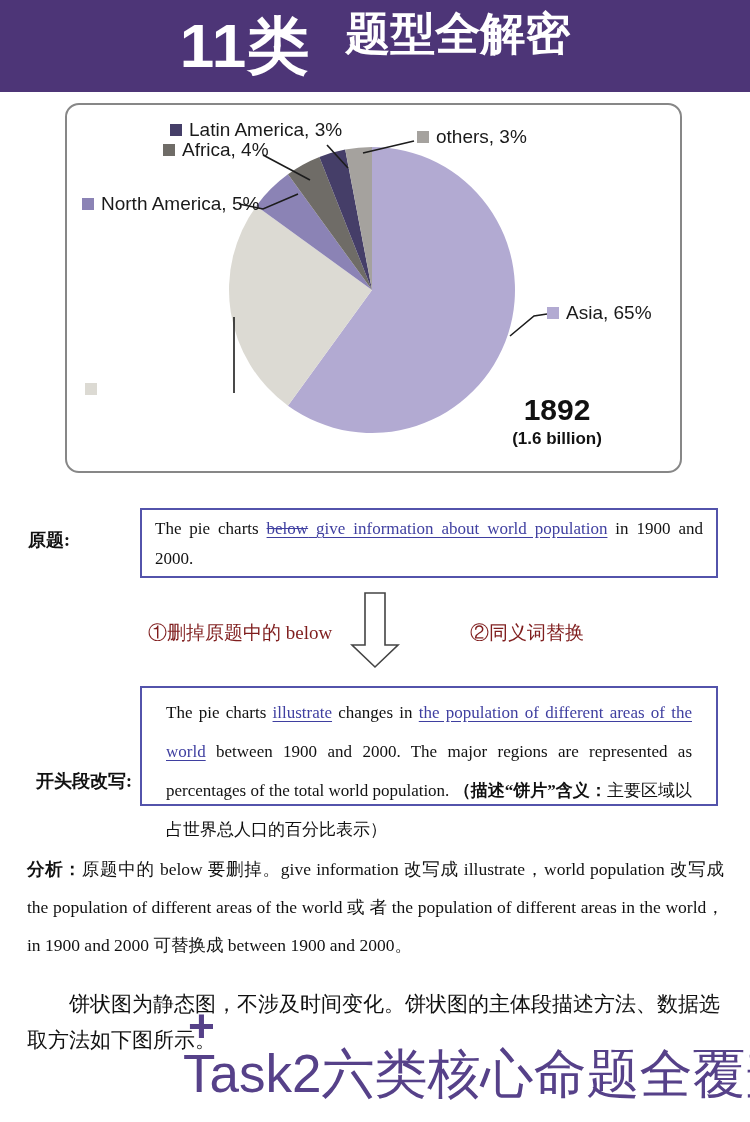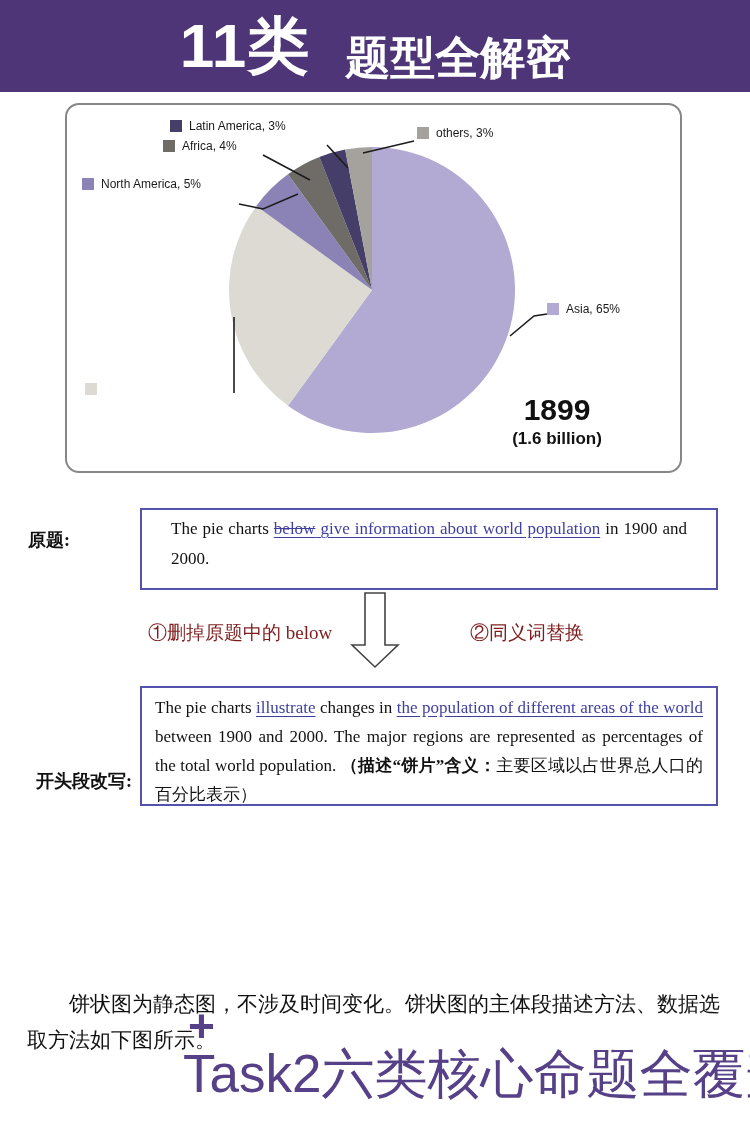--- a/index.html
+++ b/index.html
@@ -2,46 +2,46 @@
 <html style="--header-bg: #4d3577; --watermark: #564189; --heading: #443d8f; --link-blue: #3f3fa0; --box-border: #5353ab;"><head>
 <meta charset="utf-8">
 <style>
   html,body{margin:0;padding:0;background:#fff;}
   .page{position:relative;width:750px;height:1122px;background:#ffffff;overflow:hidden;
         font-family:"Liberation Serif", serif;color:#111;}
 
   
   .header{position:absolute;left:0;top:0;width:750px;height:92px;background:var(--header-bg);
           display:flex;align-items:center;justify-content:center;}
-  .header-inner{display:flex;align-items:flex-end;gap:4px;color:#fff;
+  .header-inner{display:flex;align-items:flex-start;gap:4px;color:#fff;
           font-family:"Liberation Sans", sans-serif;font-weight:bold;}
   .header-num{font-size:62px;letter-spacing:1px;}
   .header-rest{font-size:45px;margin-left:31px;}
 
   
   .chart-card{position:absolute;left:65px;top:103px;width:617px;height:370px;background:#fff;
           border:2px solid #878787;border-radius:14px;box-sizing:border-box;}
   .chart-card svg{position:absolute;left:0;top:0;width:613px;height:366px;}
   .slice-label{position:absolute;display:flex;align-items:center;gap:7px;
-          font-family:"Liberation Sans", sans-serif;font-size:12px;color:#1a1a1a;white-space:nowrap;}
+          font-family:"Liberation Sans", sans-serif;font-size:19px;color:#1a1a1a;white-space:nowrap;}
   .marker{width:12px;height:12px;flex:0 0 auto;}
   .slice-label.wrap{white-space:normal;align-items:flex-start;}
   .slice-label.wrap .marker{margin-top:4px;}
   .slice-label.wrap .lbl{width:125px;text-align:center;line-height:20px;}
   .year-block{position:absolute;left:400px;top:288px;width:180px;text-align:center;
           font-family:"Liberation Sans", sans-serif;}
   .year-title{font-size:30px;font-weight:bold;line-height:34px;}
   .year-sub{font-size:17px;font-weight:bold;line-height:24px;}
 
   
   .side-label{position:absolute;font-size:18px;font-weight:600;color:#111;white-space:nowrap;}
   .tbox{position:absolute;left:140px;width:578px;border:2px solid var(--box-border);
         box-sizing:border-box;background:#fff;text-align:justify;}
-  #original-box{top:508px;height:82px;font-size:17px;line-height:30px;padding:4px 29px;}
-  #rewrite-box{top:686px;height:120px;font-size:17px;line-height:29px;padding:5px 13px;}
+  #original-box{top:508px;height:70px;font-size:17px;line-height:30px;padding:4px 13px;}
+  #rewrite-box{top:686px;height:120px;font-size:17px;line-height:39px;padding:5px 24px;}
   .seg-plain{color:#111;}
   .seg-bold{color:#111;font-weight:bold;}
   .seg-link{color:var(--link-blue);text-decoration:underline;text-underline-offset:3px;}
   .seg-link-strike{color:var(--link-blue);text-decoration:underline line-through;text-underline-offset:3px;}
 
   
   .arrow-svg{position:absolute;left:340px;top:590px;width:80px;height:85px;}
   .note{position:absolute;font-size:19px;color:#7f1d1d;white-space:nowrap;}
   #note-left{left:148px;top:620px;}
   #note-right{left:470px;top:620px;}
@@ -94,56 +94,57 @@
     </svg>
 
     <div class="slice-label" style="left:103px;top:14px;">
       <span class="marker" style="background-color: rgb(69, 62, 104);"></span>
       <span class="lbl">Latin America, 3%</span>
     </div>
     <div class="slice-label" style="left:96px;top:34px;">
       <span class="marker" style="background-color: rgb(111, 108, 103);"></span>
       <span class="lbl">Africa, 4%</span>
     </div>
-    <div class="slice-label" style="left:15px;top:72px;">
+    <div class="slice-label" style="left:15px;top:88px;">
       <span class="marker" style="background-color: rgb(139, 131, 181);"></span>
       <span class="lbl">North America, 5%</span>
     </div>
     <div class="slice-label" style="left:350px;top:21px;">
       <span class="marker" style="background-color: rgb(165, 162, 158);"></span>
       <span class="lbl">others, 3%</span>
     </div>
     <div class="slice-label" style="left:480px;top:197px;">
       <span class="marker" style="background-color: rgb(178, 170, 210);"></span>
       <span class="lbl">Asia, 65%</span>
     </div>
     <div class="slice-label wrap" style="left:18px;top:274px;">
       <span class="marker" style="background-color: rgb(220, 218, 211);"></span>
     </div>
 
     <div class="year-block">
-      <div class="year-title">1899</div>
+      <div class="year-title">1892</div>
       <div class="year-sub">(1.6 billion)</div>
     </div>
   </div>
 
   <div class="side-label" style="left:28px;top:528px;">原题:</div>
   <div class="tbox" id="original-box">
     <span><span class="seg-plain">The pie charts </span><span class="seg-link-strike">below</span><span class="seg-link"> give information about world population</span><span class="seg-plain"> in 1900 and 2000.</span></span>
   </div>
 
   <div class="note" id="note-left">①删掉原题中的 below</div>
   <svg class="arrow-svg" viewBox="0 0 80 85">
     <polygon points="25,3 45,3 45,55 58,55 35,77 12,55 25,55" fill="#ffffff" stroke="#444444" stroke-width="1.6"></polygon>
   </svg>
   <div class="note" id="note-right">②同义词替换</div>
 
   <div class="side-label" style="left:36px;top:735px;margin-top:34px;">开头段改写:</div>
   <div class="tbox" id="rewrite-box">
     <span><span class="seg-plain">The pie charts </span><span class="seg-link">illustrate</span><span class="seg-plain"> changes in </span><span class="seg-link">the population of different areas of the world</span><span class="seg-plain"> between 1900 and 2000. The major regions are represented as percentages of the total world population. </span><span class="seg-bold">（描述“饼片”含义：</span><span class="seg-plain">主要区域以占世界总人口的百分比表示）</span></span>
   </div>
 
+  <div class="analysis"><span class="seg-bold">分析：</span><span class="seg-plain">原题中的 below 要删掉。give information 改写成 illustrate，world population 改写成 the population of different areas of the world 或 者 the population of different areas in the world，in 1900 and 2000 可替换成 between 1900 and 2000。</span></div>
 
   <div class="body-para">饼状图为静态图，不涉及时间变化。饼状图的主体段描述方法、数据选取方法如下图所示。</div>
   <div class="wm" id="wm-plus">+</div>
   <div class="wm" id="wm-line2">Task2六类核心命题全覆盖</div>
 
 </div>
 
 </body></html>

